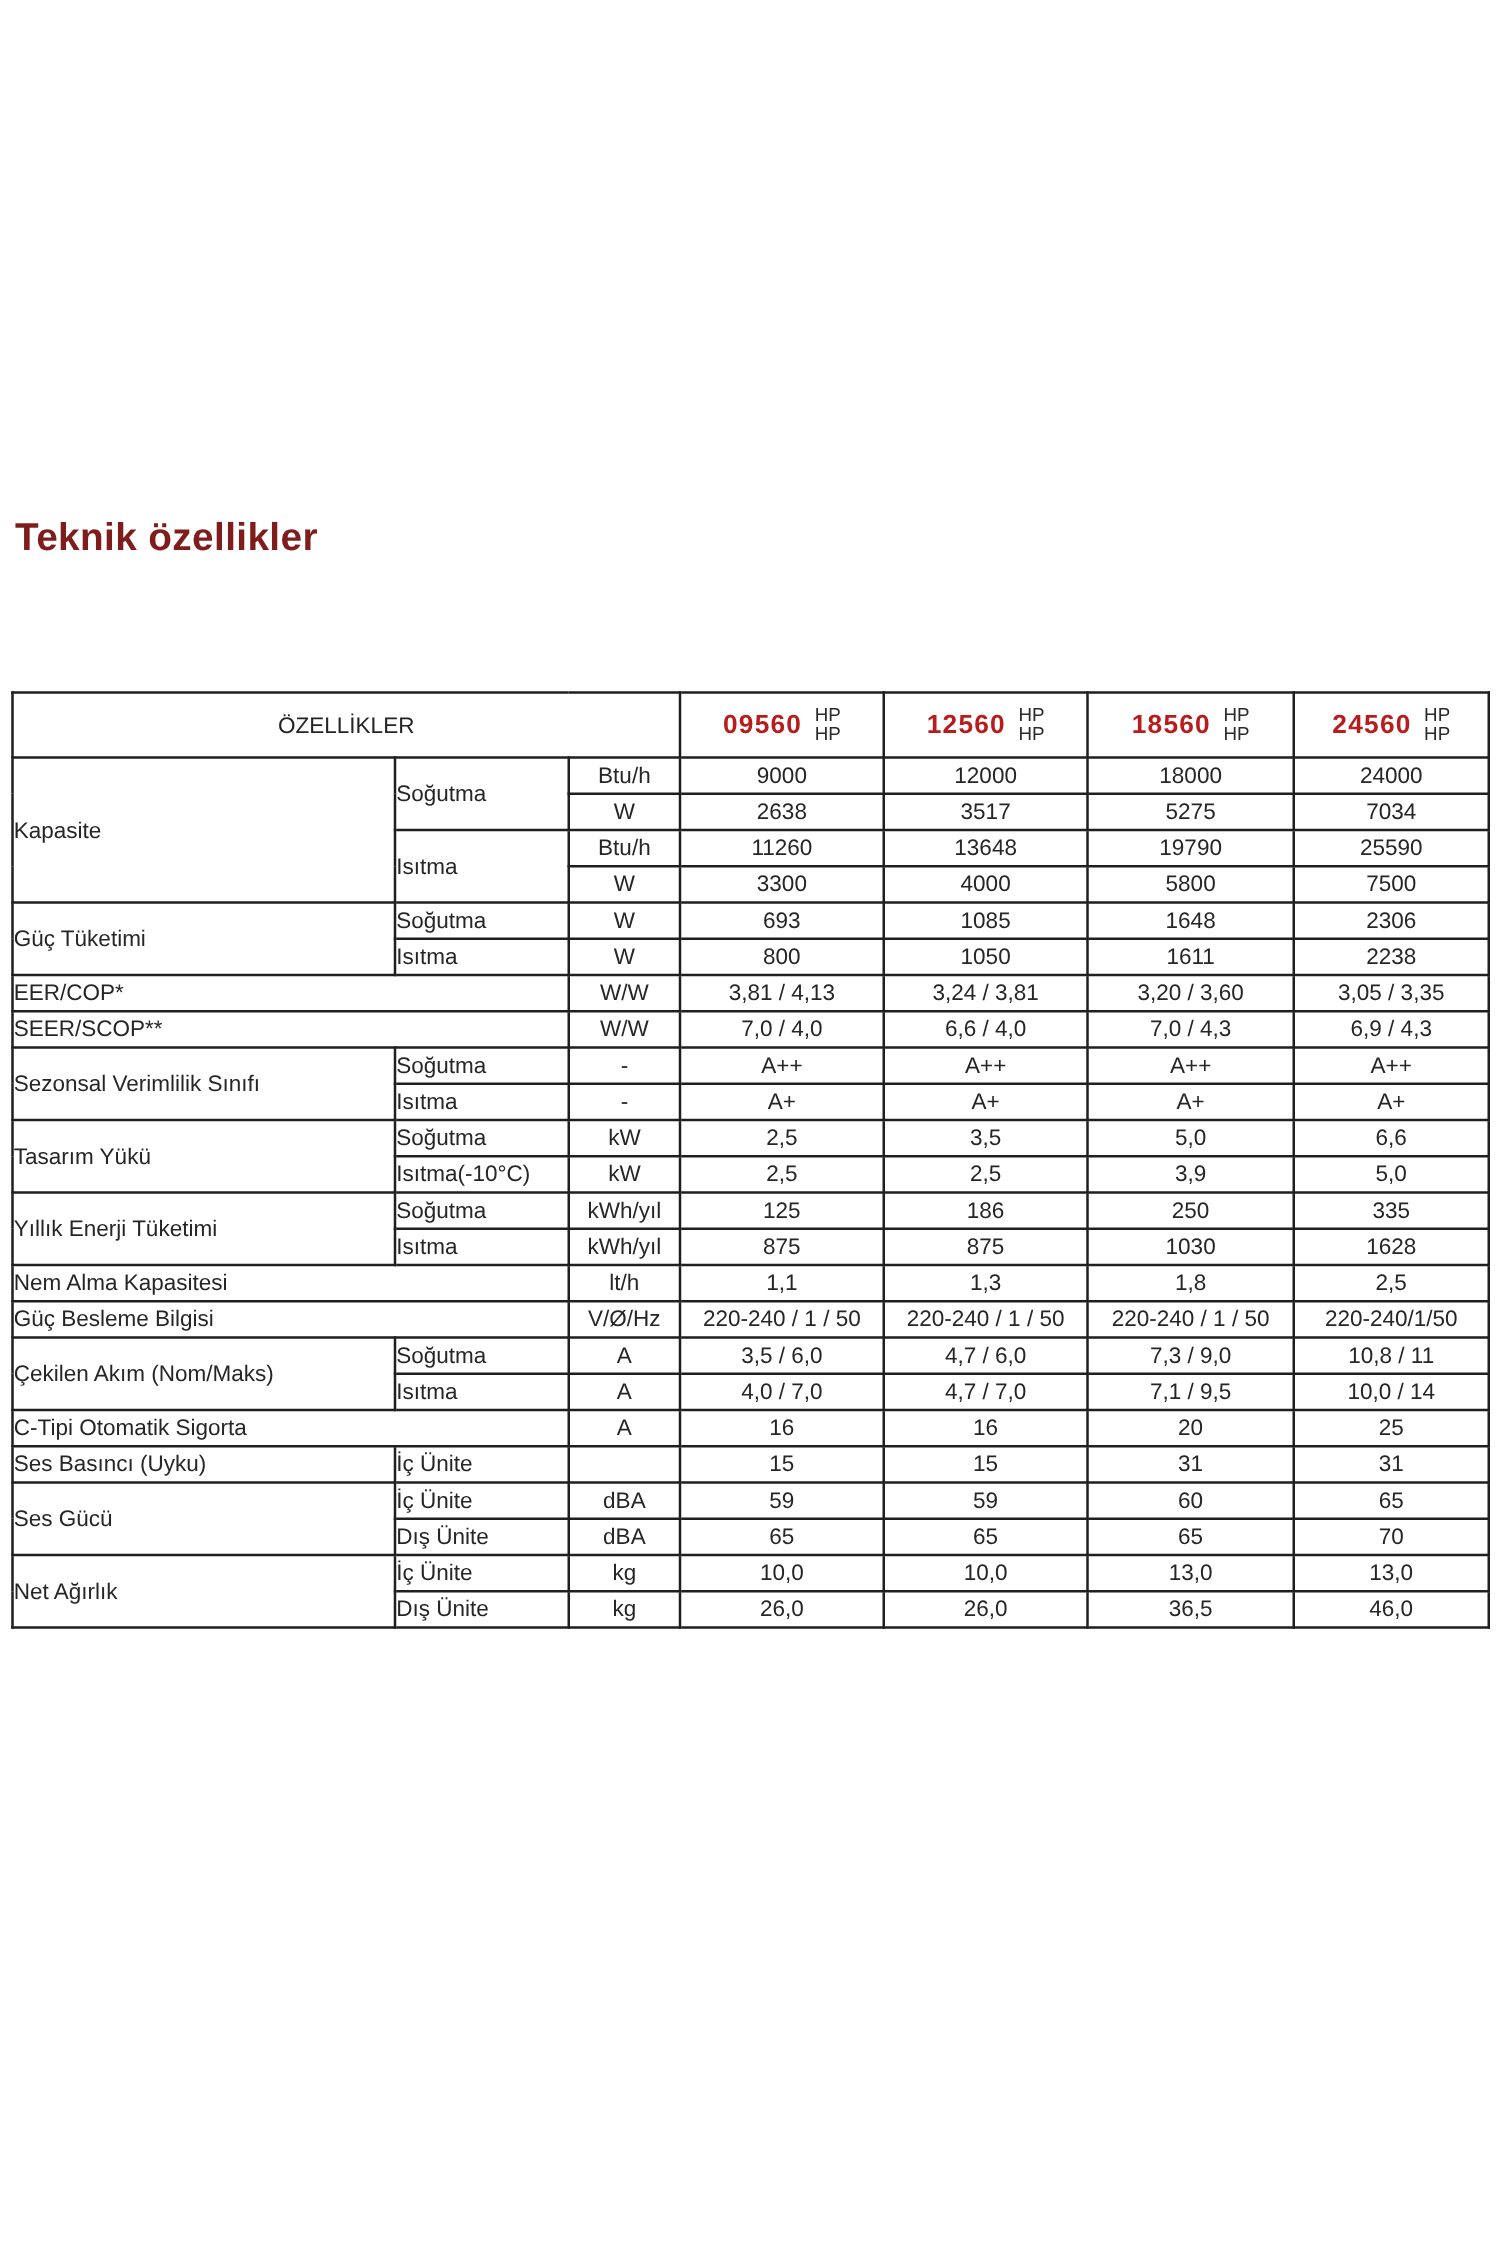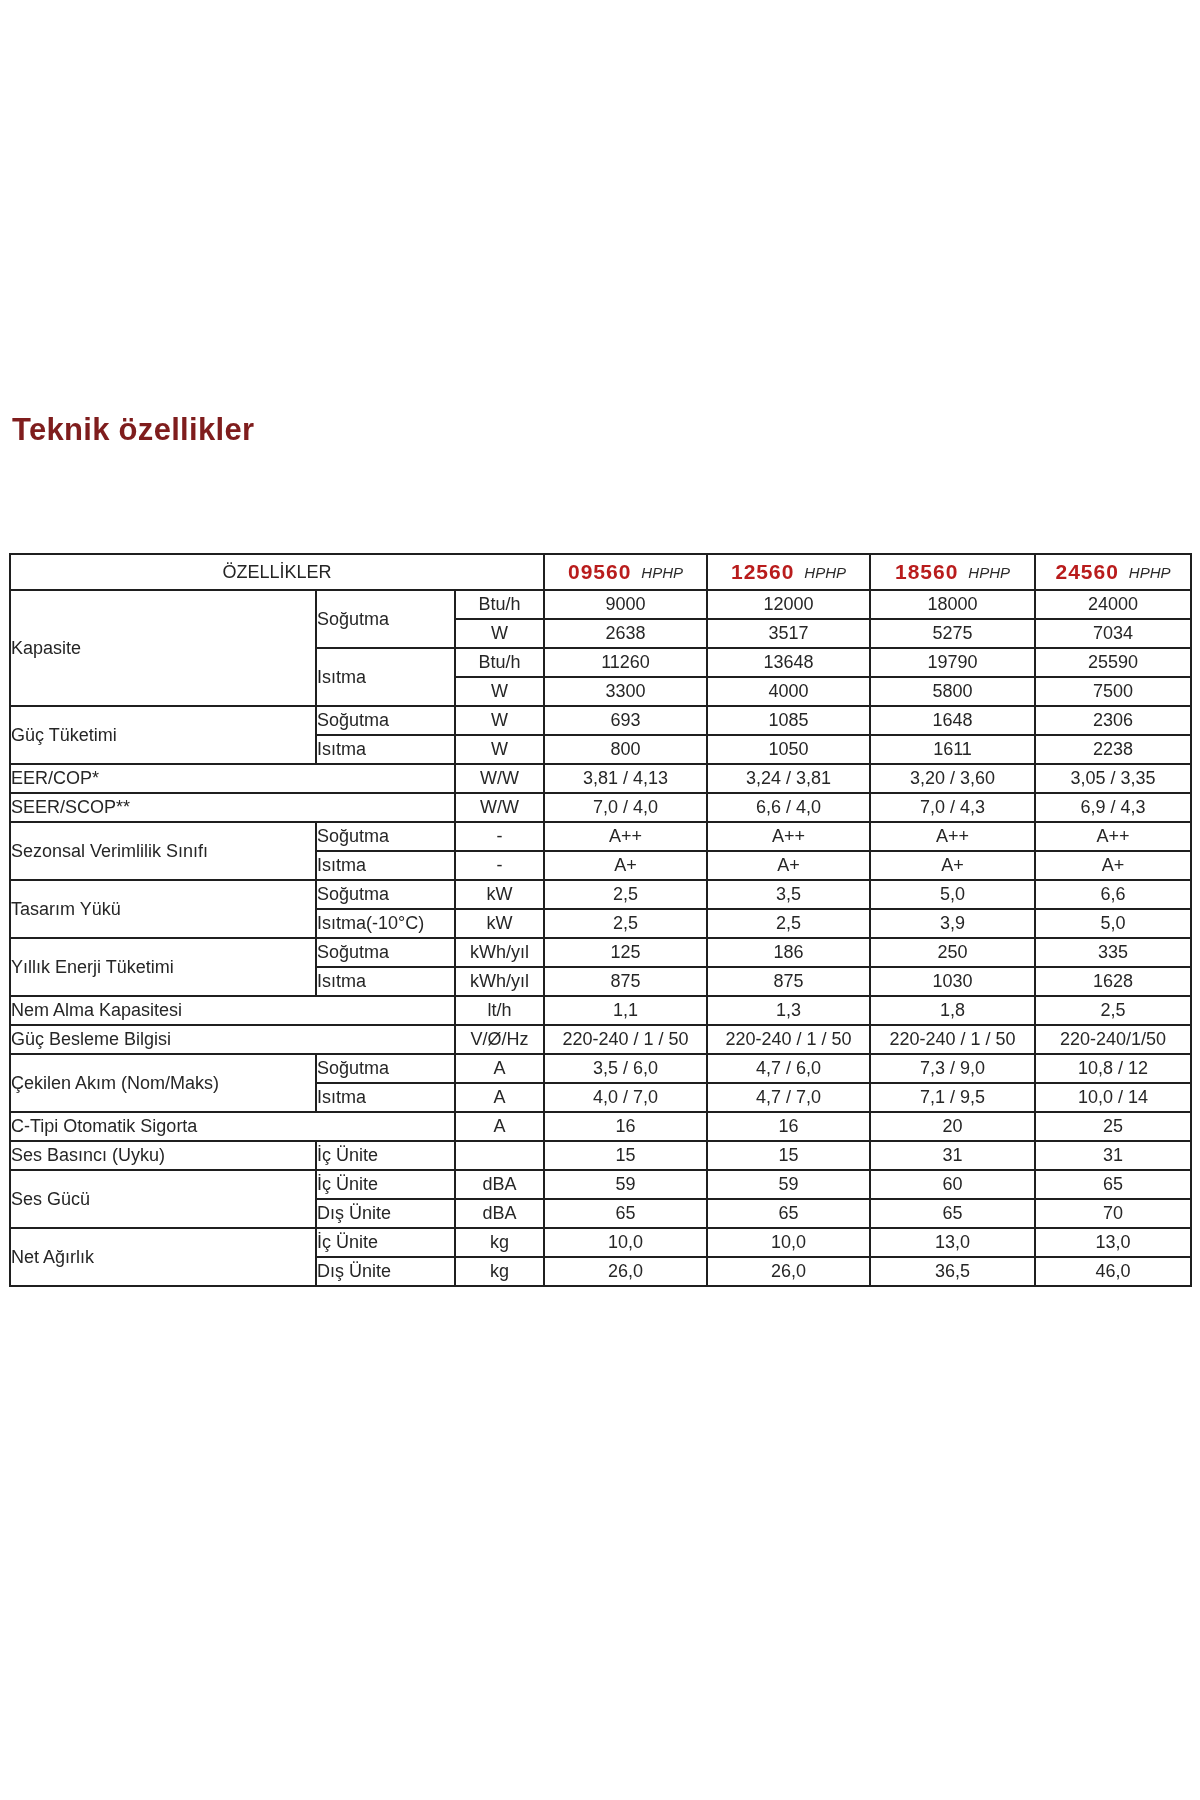--- a/index.html
+++ b/index.html
@@ -28,26 +28,26 @@
   table.spec td, table.spec th {
     border:2px solid #1f1f1f;
     font-size:18px;
     font-weight:normal;
     padding:0;
     overflow:hidden;
     white-space:nowrap;
     vertical-align:middle;
   }
   table.spec tr { height:29px; }
-  table.spec tr.header-row { height:36px; }
+  table.spec tr.header-row { height:52px; }
   .feat-head { text-align:center; font-size:18px; color:#242424; }
   .model-cell { text-align:center; }
   .model-wrap { display:flex; align-items:center; justify-content:center; gap:10px; }
   .model-code { font-weight:bold; font-size:21px; color:#b91c1c; letter-spacing:1px; }
-  .model-hp { display:flex; font-size:15px; line-height:15px; color:#2a2a2a; text-align:left;font-style:italic; }
+  .model-hp { display:flex; flex-direction:column; font-size:15px; line-height:15px; color:#2a2a2a; text-align:left; }
   .lbl  { text-align:left; padding-left:7px; }
   .sub  { text-align:left; padding-left:7px; }
   .unit { text-align:center; padding-left:5px; }
   .val  { text-align:center; }
 </style>
 </head>
 <body>
 
 <div class="page-title">Teknik özellikler</div>
 
@@ -241,21 +241,21 @@
     <td class="val">220-240/1/50</td>
   </tr>
 
   <tr>
     <td class="lbl" rowspan="2">Çekilen Akım (Nom/Maks)</td>
     <td class="sub">Soğutma</td>
     <td class="unit">A</td>
     <td class="val">3,5 / 6,0</td>
     <td class="val">4,7 / 6,0</td>
     <td class="val">7,3 / 9,0</td>
-    <td class="val">10,8 / 12</td>
+    <td class="val">10,8 / 11</td>
   </tr>
   <tr>
     <td class="sub">Isıtma</td>
     <td class="unit">A</td>
     <td class="val">4,0 / 7,0</td>
     <td class="val">4,7 / 7,0</td>
     <td class="val">7,1 / 9,5</td>
     <td class="val">10,0 / 14</td>
   </tr>
 

